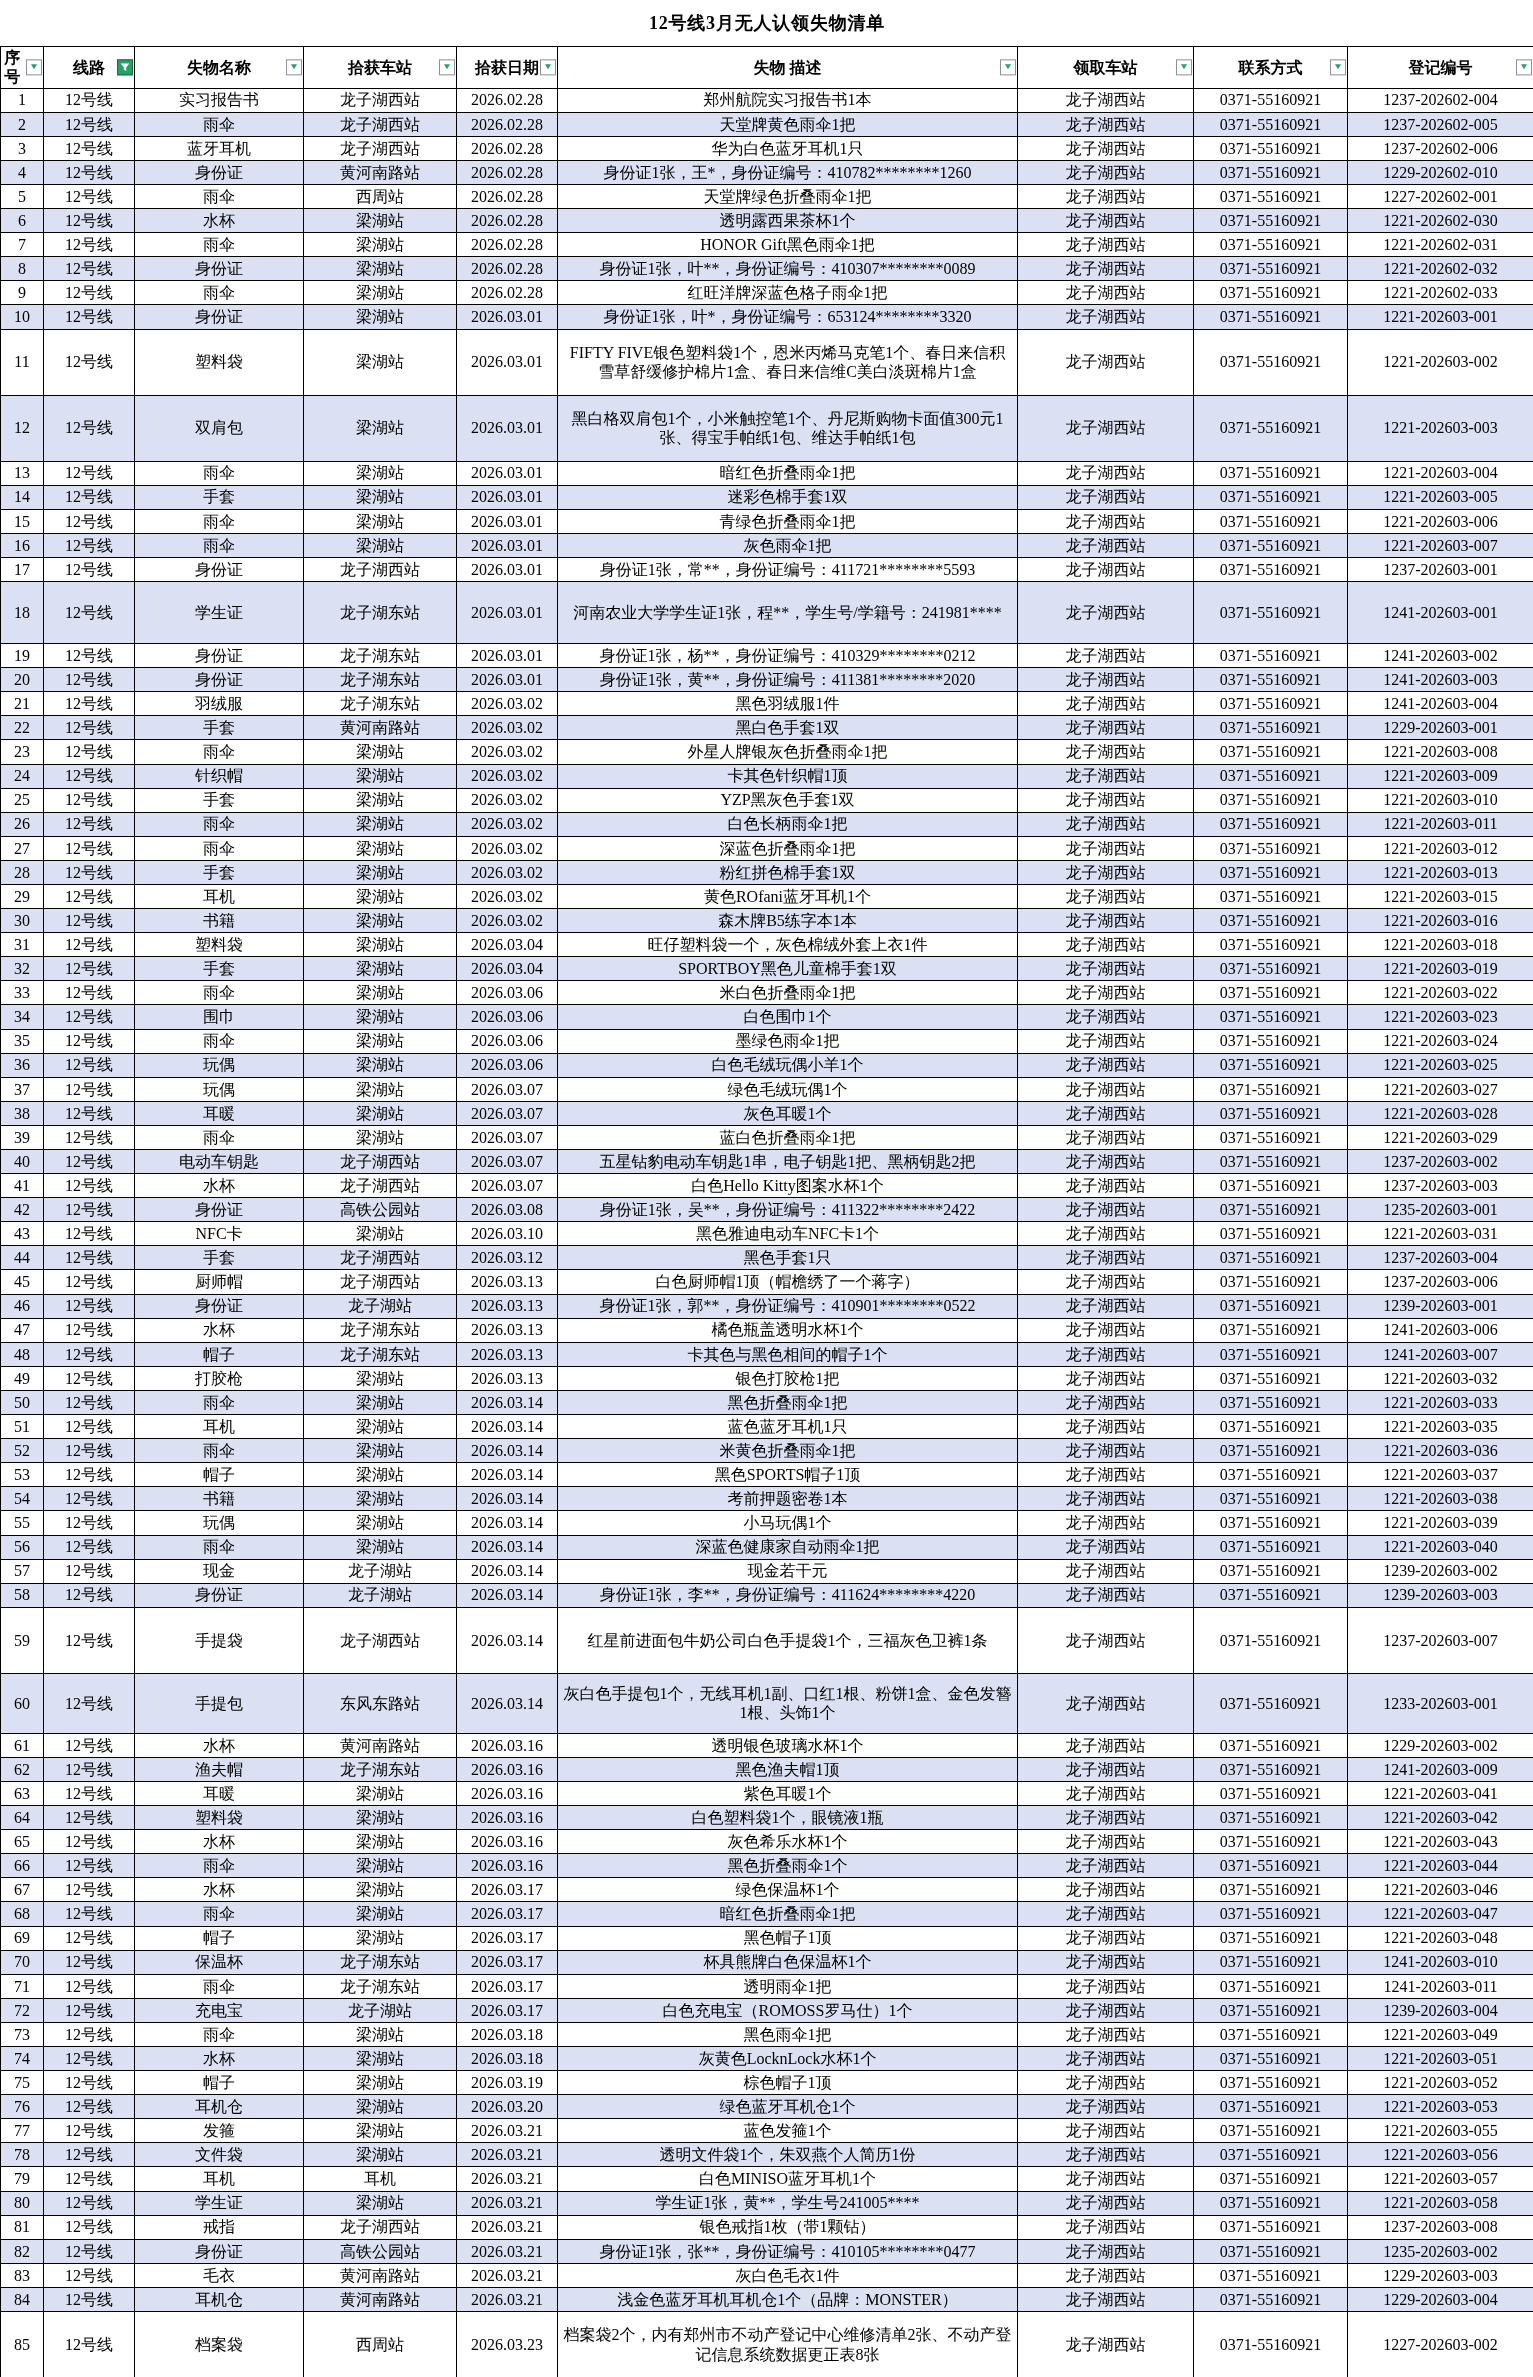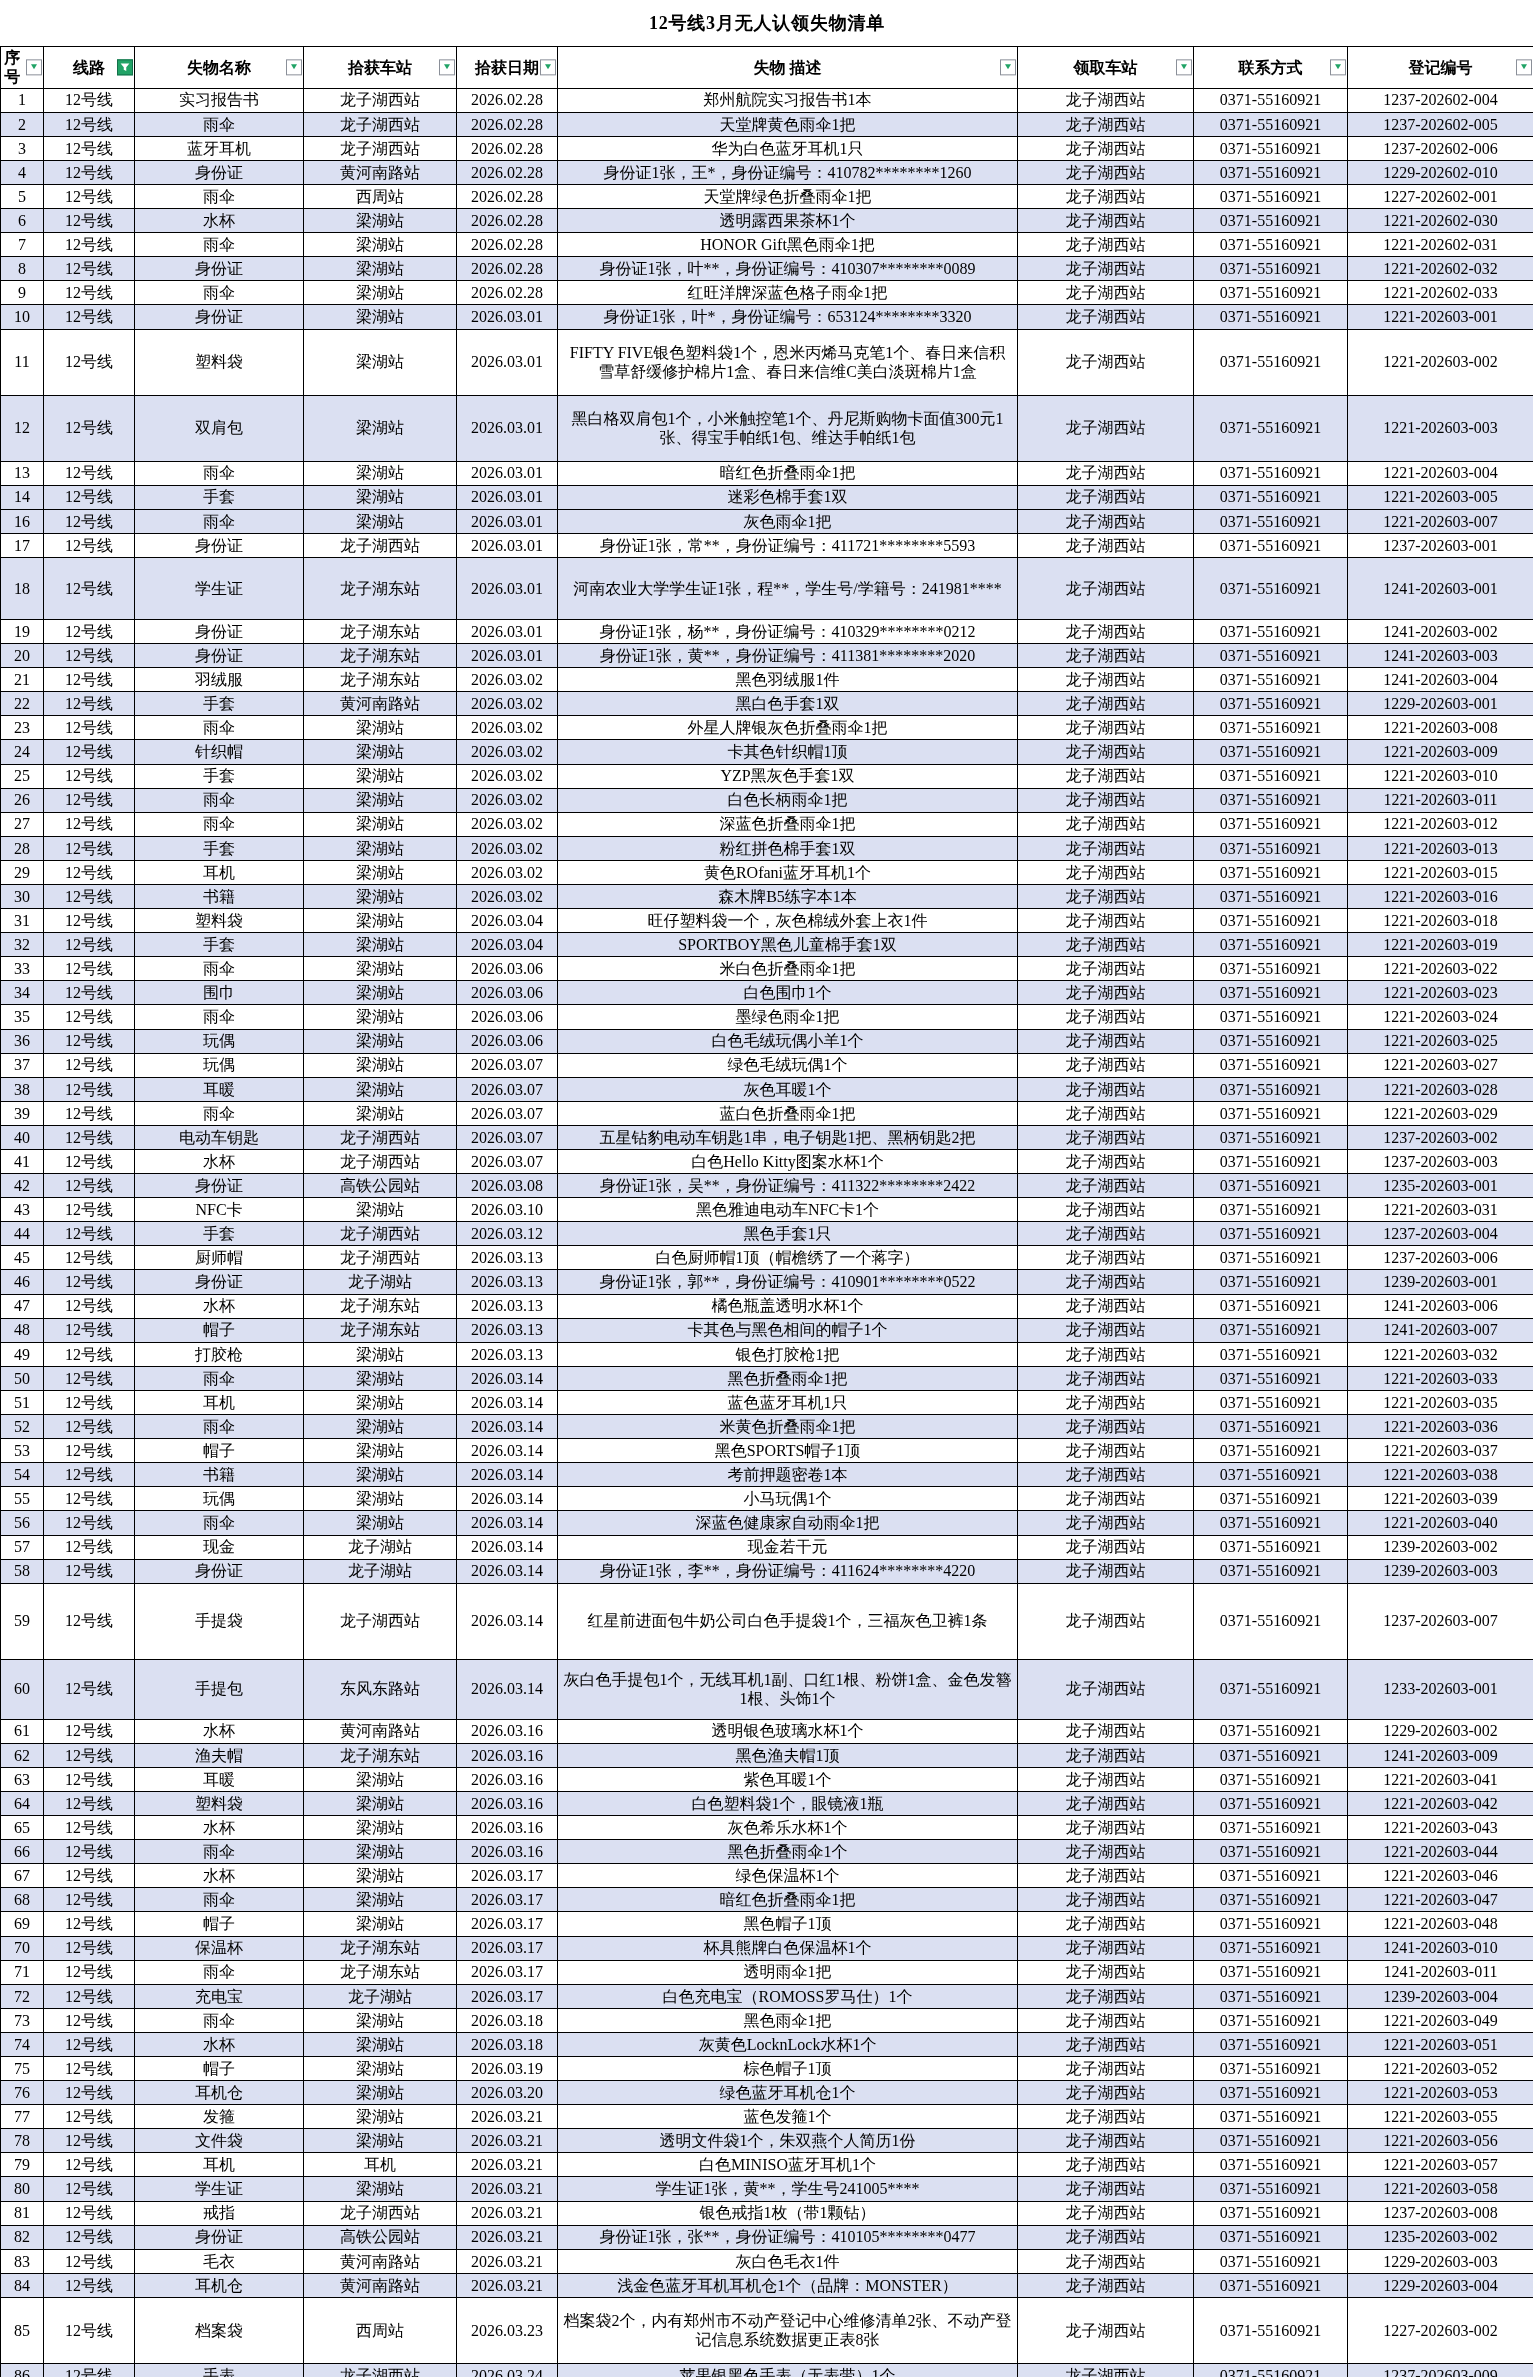--- a/index.html
+++ b/index.html
@@ -246,20 +246,31 @@
           <td>14</td>
           <td>12号线</td>
           <td>手套</td>
           <td>梁湖站</td>
           <td class="date">2026.03.01</td>
           <td class="desc">迷彩色棉手套1双</td>
           <td>龙子湖西站</td>
           <td>0371-55160921</td>
           <td>1221-202603-005</td>
         </tr>
+        <tr>
+          <td>15</td>
+          <td>12号线</td>
+          <td>雨伞</td>
+          <td>梁湖站</td>
+          <td class="date">2026.03.01</td>
+          <td class="desc">青绿色折叠雨伞1把</td>
+          <td>龙子湖西站</td>
+          <td>0371-55160921</td>
+          <td>1221-202603-006</td>
+        </tr>
         <tr class="band">
           <td>16</td>
           <td>12号线</td>
           <td>雨伞</td>
           <td>梁湖站</td>
           <td class="date">2026.03.01</td>
           <td class="desc">灰色雨伞1把</td>
           <td>龙子湖西站</td>
           <td>0371-55160921</td>
           <td>1221-202603-007</td>
@@ -719,21 +730,21 @@
           <td>58</td>
           <td>12号线</td>
           <td>身份证</td>
           <td>龙子湖站</td>
           <td class="date">2026.03.14</td>
           <td class="desc">身份证1张，李**，身份证编号：411624********4220</td>
           <td>龙子湖西站</td>
           <td>0371-55160921</td>
           <td>1239-202603-003</td>
         </tr>
-        <tr class="tall" style="height: 76px;">
+        <tr class="tall" style="height: 66px;">
           <td>59</td>
           <td>12号线</td>
           <td>手提袋</td>
           <td>龙子湖西站</td>
           <td class="date">2026.03.14</td>
           <td class="desc">红星前进面包牛奶公司白色手提袋1个，三福灰色卫裤1条</td>
           <td>龙子湖西站</td>
           <td>0371-55160921</td>
           <td>1237-202603-007</td>
         </tr>

